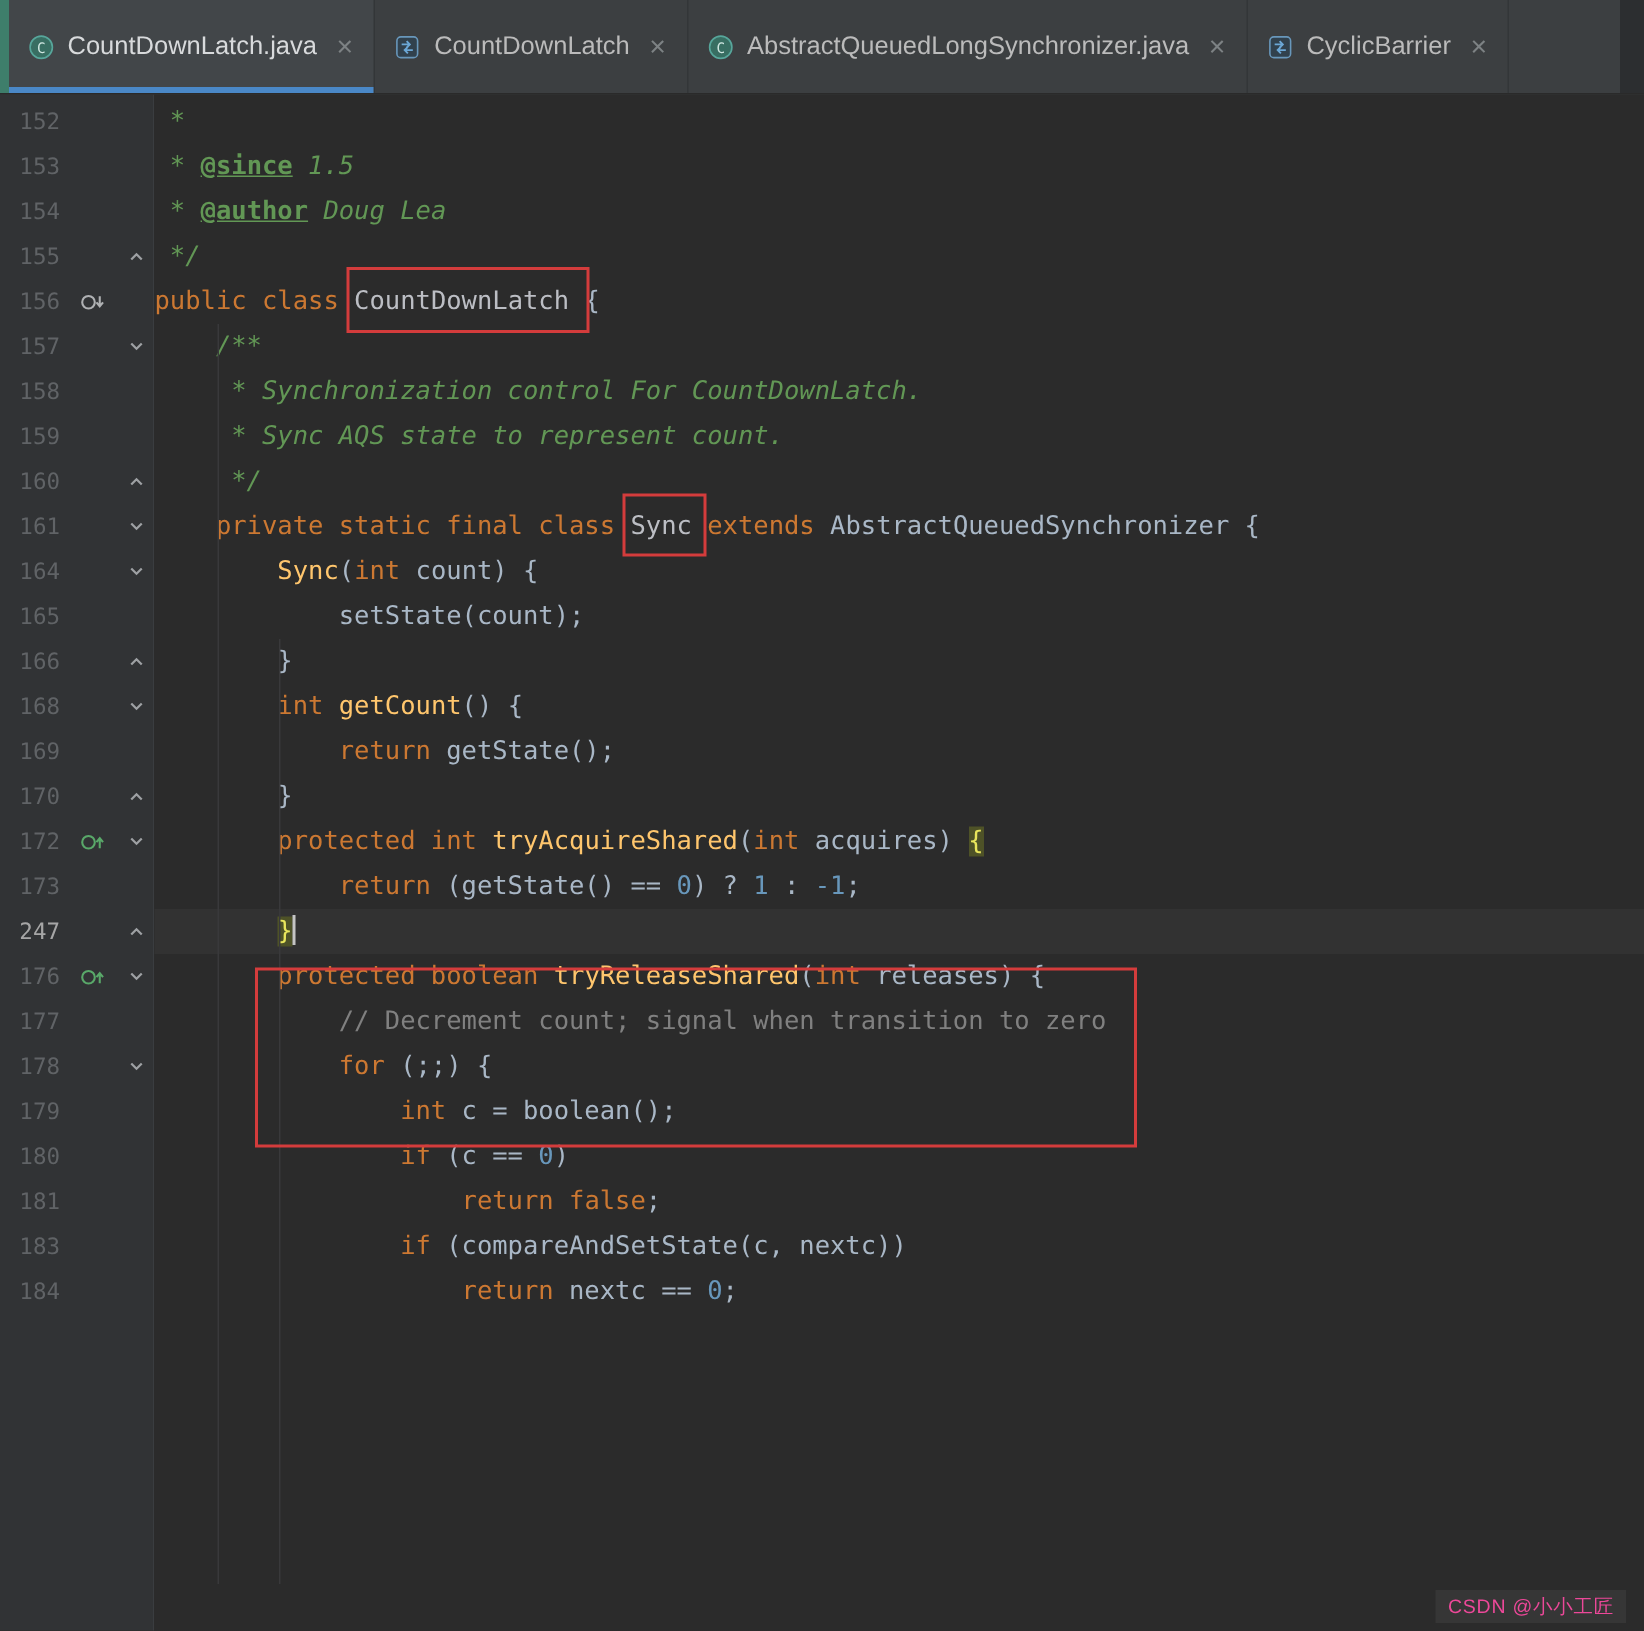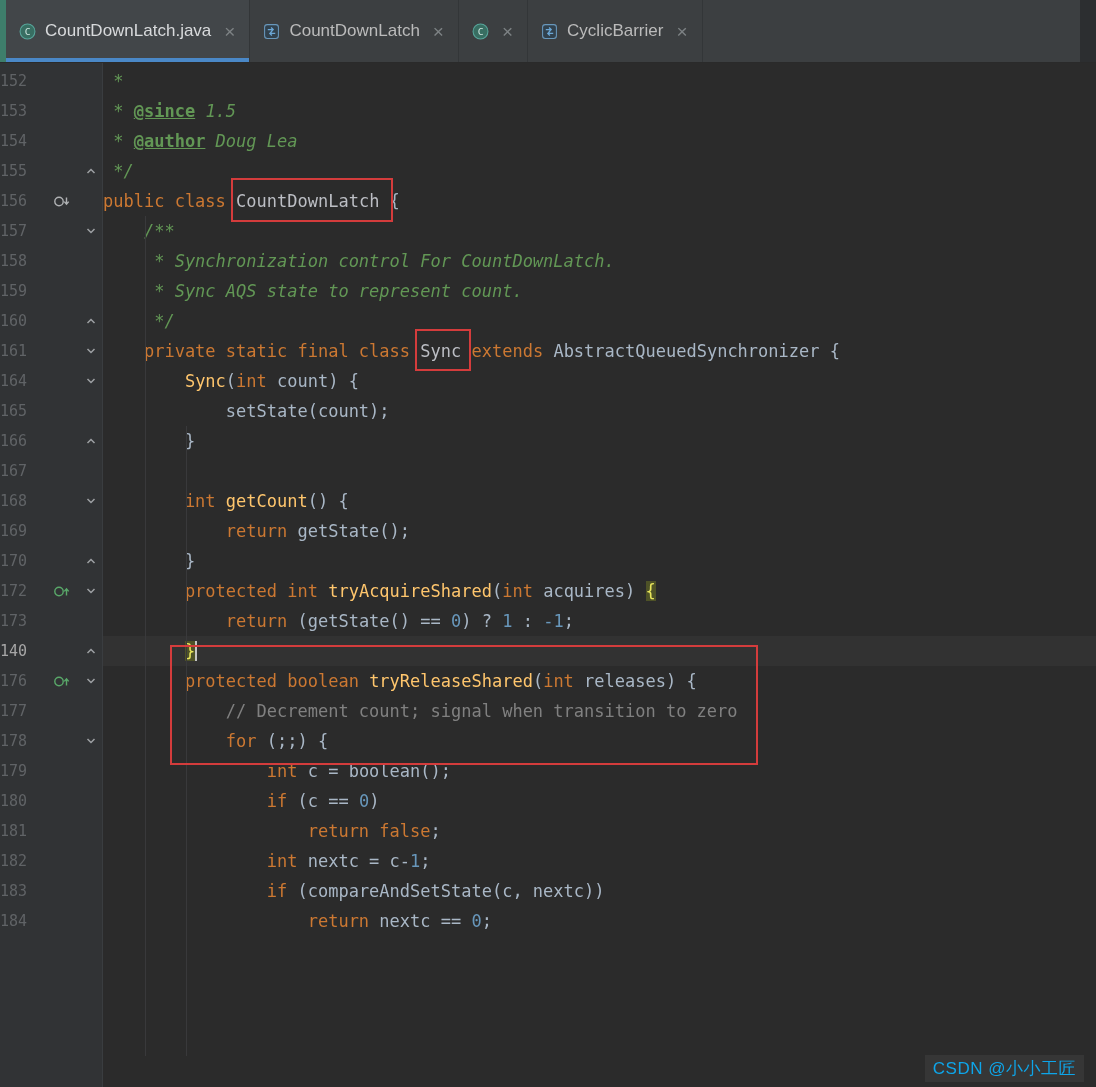--- a/index.html
+++ b/index.html
@@ -31,21 +31,21 @@
   .editor{
     position:absolute;top:62px;left:0;width:1096px;height:1025px;
     box-sizing:border-box;padding-top:4px;
     background:linear-gradient(90deg,#313335 0,#313335 102px,#3a3d40 102px,#3a3d40 103px,#2b2b2b 103px);
     font-family:"DejaVu Sans Mono","Liberation Mono",monospace;
     font-size:17px;line-height:30px;
   }
   .guide{position:absolute;width:1px;background:#39393b}
   .row{display:flex;height:30px}
   .gut{display:flex;flex:0 0 103px;width:103px}
-  .ln{width:46px;box-sizing:border-box;text-align:left;padding-right:6px;color:#606366;font-size:15px}
+  .ln{width:46px;box-sizing:border-box;text-align:right;padding-right:6px;color:#606366;font-size:15px}
   .mk{width:32px;display:flex;align-items:center;justify-content:center}
   .fd{width:25px;display:flex;align-items:center;justify-content:center}
   .code{flex:1;white-space:pre;color:#a9b7c6}
   .row.cur .code{background:#323232}
   .row.cur .ln{color:#a6a6a6}
 
   
   .s-doc{color:#629755;font-style:italic}
   .s-tag{color:#629755;font-weight:bold;text-decoration:underline}
   .s-kw{color:#cc7832}
@@ -58,21 +58,21 @@
   .s-lc{color:#808080}
   .s-bh{background:#4e5227;color:#e8e55c}
   .caret{display:inline-block;width:2px;height:20px;background:#c4c4c4;vertical-align:-4px}
 
   
   .abox{position:absolute;border:2px solid #d43c3c;z-index:5;box-sizing:border-box}
 
   
   .watermark{
     position:absolute;right:12px;bottom:5px;z-index:6;
-    color:#0ea5e9;font-size:17px;letter-spacing:.5px;
+    color:#ec4899;font-size:13px;letter-spacing:.5px;
     background:rgba(120,120,120,.15);padding:2px 8px;
   }
 </style>
 </head>
 <body>
 
 <div class="tabbar">
   <div class="left-accent"></div>
   <div id="tabs">
       <div class="tab active">
@@ -96,20 +96,21 @@
         <span class="ttitle">CountDownLatch</span>
         <span class="tclose">×</span>
       </div>
       <div class="tab">
         <span class="ticon">
           <svg width="17" height="17" viewBox="0 0 16 16">
             <circle cx="8" cy="8" r="7" fill="#386E62" stroke="#57A69B" stroke-width="1"></circle>
             <text x="8" y="11.5" font-size="9" font-family="monospace" text-anchor="middle" fill="#CFE6E0">C</text>
           </svg>
         </span>
+        <span class="ttitle">AbstractQueuedLongSynchronizer.java</span>
         <span class="tclose">×</span>
       </div>
       <div class="tab">
         <span class="ticon">
           <svg width="17" height="17" viewBox="0 0 16 16">
             <rect x="1.5" y="1.5" width="13" height="13" rx="2.5" fill="#31414D" stroke="#6897BB"></rect>
             <path d="M4.5 6.2 h5 M7.6 4.2 l2 2 -2 2 M11.5 9.8 h-5 M8.4 11.8 l-2 -2 2 -2" stroke="#6BA7D6" fill="none" stroke-width="1.2"></path>
           </svg>
         </span>
         <span class="ttitle">CyclicBarrier</span>
@@ -251,28 +252,20 @@
           <div class="fd">
             <svg width="12" height="12" viewBox="0 0 12 12">
               <path d="M2.5 8 L6 4.5 L9.5 8" fill="none" stroke="#9DA0A3" stroke-width="1.5"></path>
             </svg>
           </div>
         </div>
         <div class="code"><span class="s-def">        }</span></div>
       </div>
       <div class="row">
         <div class="gut">
-          <div class="ln">167</div>
-          <div class="mk"></div>
-          <div class="fd"></div>
-        </div>
-        <div class="code"></div>
-      </div>
-      <div class="row">
-        <div class="gut">
           <div class="ln">168</div>
           <div class="mk"></div>
           <div class="fd">
             <svg width="12" height="12" viewBox="0 0 12 12">
               <path d="M2.5 4 L6 7.5 L9.5 4" fill="none" stroke="#9DA0A3" stroke-width="1.5"></path>
             </svg>
           </div>
         </div>
         <div class="code"><span class="s-kw">        int</span><span class="s-def"> </span><span class="s-meth">getCount</span><span class="s-def">() {</span></div>
       </div>
@@ -316,21 +309,21 @@
       <div class="row">
         <div class="gut">
           <div class="ln">173</div>
           <div class="mk"></div>
           <div class="fd"></div>
         </div>
         <div class="code"><span class="s-kw">            return</span><span class="s-def"> (getState() == </span><span class="s-num">0</span><span class="s-def">) ? </span><span class="s-num">1</span><span class="s-def"> : </span><span class="s-num">-1</span><span class="s-def">;</span></div>
       </div>
       <div class="row cur">
         <div class="gut">
-          <div class="ln">140</div>
+          <div class="ln">247</div>
           <div class="mk"></div>
           <div class="fd">
             <svg width="12" height="12" viewBox="0 0 12 12">
               <path d="M2.5 8 L6 4.5 L9.5 8" fill="none" stroke="#9DA0A3" stroke-width="1.5"></path>
             </svg>
           </div>
         </div>
         <div class="code"><span class="s-def">        </span><span class="s-bh">}</span><span class="caret"></span></div>
       </div>
       <div class="row">
@@ -389,28 +382,20 @@
       <div class="row">
         <div class="gut">
           <div class="ln">181</div>
           <div class="mk"></div>
           <div class="fd"></div>
         </div>
         <div class="code"><span class="s-kw">                    return</span><span class="s-def"> </span><span class="s-kw">false</span><span class="s-def">;</span></div>
       </div>
       <div class="row">
         <div class="gut">
-          <div class="ln">182</div>
-          <div class="mk"></div>
-          <div class="fd"></div>
-        </div>
-        <div class="code"><span class="s-kw">                int</span><span class="s-def"> nextc = c-</span><span class="s-num">1</span><span class="s-def">;</span></div>
-      </div>
-      <div class="row">
-        <div class="gut">
           <div class="ln">183</div>
           <div class="mk"></div>
           <div class="fd"></div>
         </div>
         <div class="code"><span class="s-kw">                if</span><span class="s-def"> (compareAndSetState(c, nextc))</span></div>
       </div>
       <div class="row">
         <div class="gut">
           <div class="ln">184</div>
           <div class="mk"></div>

